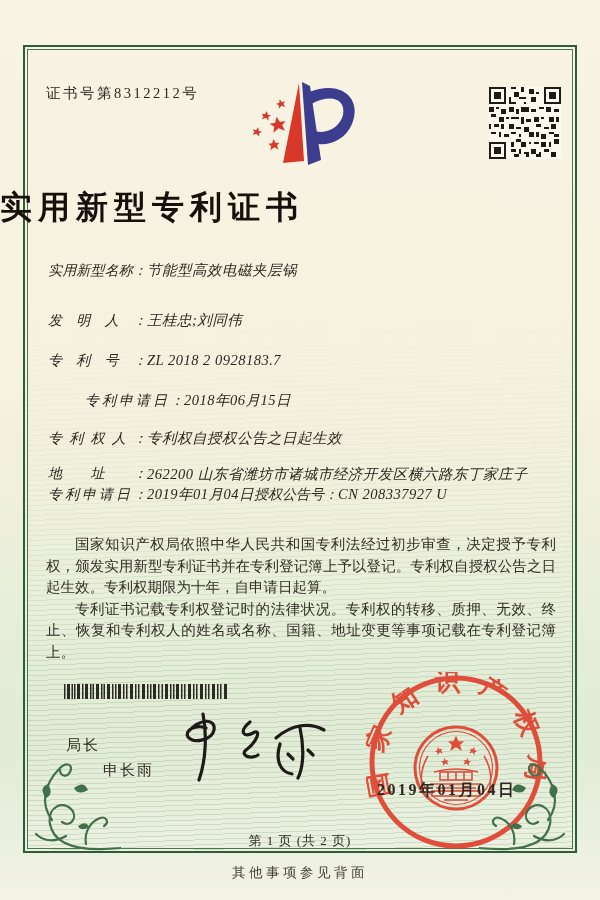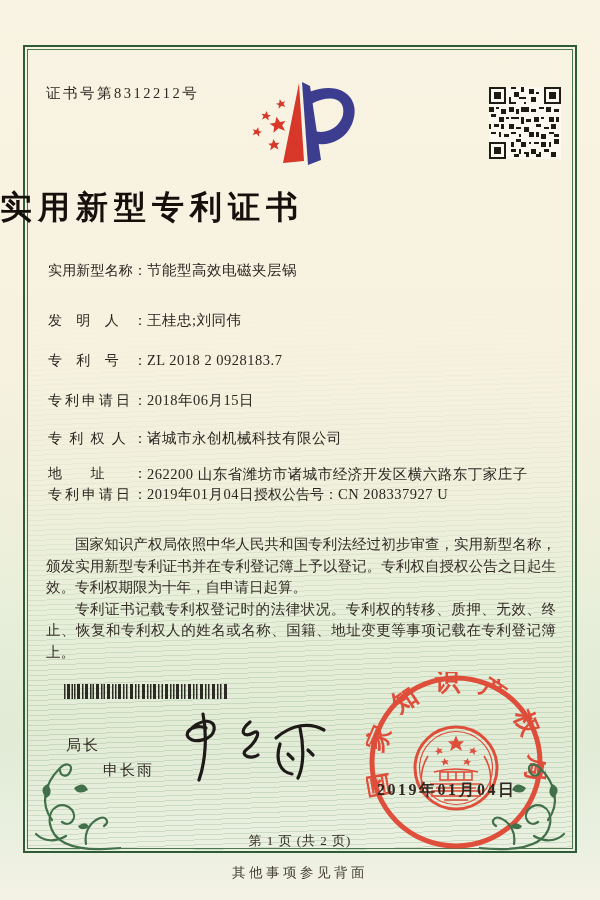--- a/index.html
+++ b/index.html
@@ -13,25 +13,25 @@
     background:repeating-linear-gradient(178deg,rgba(135,175,128,0.30) 0 1px,rgba(255,255,255,0) 1px 5px);
     -webkit-mask-image:linear-gradient(180deg,transparent 0,rgba(0,0,0,.45) 45%,#000 72%);
             mask-image:linear-gradient(180deg,transparent 0,rgba(0,0,0,.45) 45%,#000 72%);
   }
   .frame{position:absolute;left:23px;top:45px;right:23px;bottom:47px;border:2.5px solid #2e5c38;}
   .frame-inner{position:absolute;inset:2px;border:1px solid #4a774f;}
   .cert-no{position:absolute;left:46px;top:84px;font-size:14.5px;letter-spacing:2.5px;color:#2e2922;}
   .logo{position:absolute;left:246px;top:78px;width:128px;height:100px;}
   .qr{position:absolute;left:489px;top:87px;width:72px;height:72px;}
   .title{position:absolute;left:0;right:0;top:186px;text-align:left;font-size:32px;font-weight:700;letter-spacing:6px;color:#15100c;}
-  .fields{position:absolute;left:48px;right:40px;top:260px;font-size:14px;color:#2b2620;}
+  .fields{position:absolute;left:48px;right:40px;top:260px;font-size:14px;color:#2b2620;font-style:italic;}
   .frow{line-height:21px;margin:0;}
   .flabel{display:inline-block;width:99px;text-align:justify;text-align-last:justify;vertical-align:top;letter-spacing:0;}
   .fvalue{display:inline-block;vertical-align:top;font-size:14.5px;letter-spacing:0.5px;max-width:390px;}
-  .mb-lg{margin-bottom:29px;}.mb-md{margin-bottom:19px;}.mb-sm{margin-bottom:17px;}.mb-xs{margin-bottom:15px;}
+  .mb-lg{margin-bottom:29px;}.mb-md{margin-bottom:19px;}.mb-sm{margin-bottom:17px;margin-left:37px;}.mb-xs{margin-bottom:15px;}
   .addr{line-height:20px;}
   .grant .flabel2{display:inline-block;width:84px;text-align:justify;text-align-last:justify;vertical-align:top;}
   .paras{position:absolute;left:46px;right:44px;top:534px;font-size:14.5px;line-height:21.5px;color:#332d26;}
   .paras p{margin:0;text-indent:2em;text-align:justify;}
   .barcode{position:absolute;left:64px;top:684px;width:164px;height:15px;}
   .director-title{position:absolute;left:66px;top:736px;font-size:15px;letter-spacing:2px;color:#2e2922;}
   .director-name{position:absolute;left:66px;top:761px;font-size:15px;letter-spacing:2px;color:#2e2922;margin-left:37px;}
   .signature{position:absolute;left:158px;top:710px;width:175px;height:75px;}
   .seal{position:absolute;left:366px;top:672px;width:180px;height:180px;opacity:.93;}
   .seal-date{position:absolute;left:377px;top:780px;font-size:16px;font-weight:600;letter-spacing:2.5px;color:#2f2820;}
@@ -163,32 +163,32 @@
     <div class="frow mb-md">
       <span class="flabel">发明人：</span><span class="fvalue">王桂忠;刘同伟</span>
     </div>
     <div class="frow mb-md">
       <span class="flabel">专利号：</span><span class="fvalue">ZL 2018 2 0928183.7</span>
     </div>
     <div class="frow mb-sm">
       <span class="flabel">专利申请日：</span><span class="fvalue">2018年06月15日</span>
     </div>
     <div class="frow mb-xs">
-      <span class="flabel">专利权人：</span><span class="fvalue">诸城市永创机械科技有限公司</span>
+      <span class="flabel">专利权人：</span><span class="fvalue">专利权自授权公告之日起生效</span>
     </div>
     <div class="frow addr">
       <span class="flabel">地址：</span><span class="fvalue">262200 山东省潍坊市诸城市经济开发区横六路东丁家庄子</span>
     </div>
     <div class="frow grant">
       <span class="flabel">专利申请日：</span><span class="fvalue">2019年01月04日</span><span class="flabel2">授权公告号：</span><span class="fvalue">CN 208337927 U</span>
     </div>
   </div>
 
   <div class="paras">
-    <p>国家知识产权局依照中华人民共和国专利法经过初步审查，实用新型名称，颁发实用新型专利证书并在专利登记簿上予以登记。专利权自授权公告之日起生效。专利权期限为十年，自申请日起算。</p>
+    <p>国家知识产权局依照中华人民共和国专利法经过初步审查，决定授予专利权，颁发实用新型专利证书并在专利登记簿上予以登记。专利权自授权公告之日起生效。专利权期限为十年，自申请日起算。</p>
     <p>专利证书记载专利权登记时的法律状况。专利权的转移、质押、无效、终止、恢复和专利权人的姓名或名称、国籍、地址变更等事项记载在专利登记簿上。</p>
   </div>
 
   <svg class="barcode" viewBox="0 0 164 15" preserveAspectRatio="none">
     <g fill="#2b2b24">
       <rect x="0" width="1.5" height="15"></rect>
         <rect x="3" width="3" height="15"></rect>
         <rect x="7.5" width="1.5" height="15"></rect>
       <rect x="10" width="1.5" height="15"></rect>
         <rect x="13" width="3" height="15"></rect>

